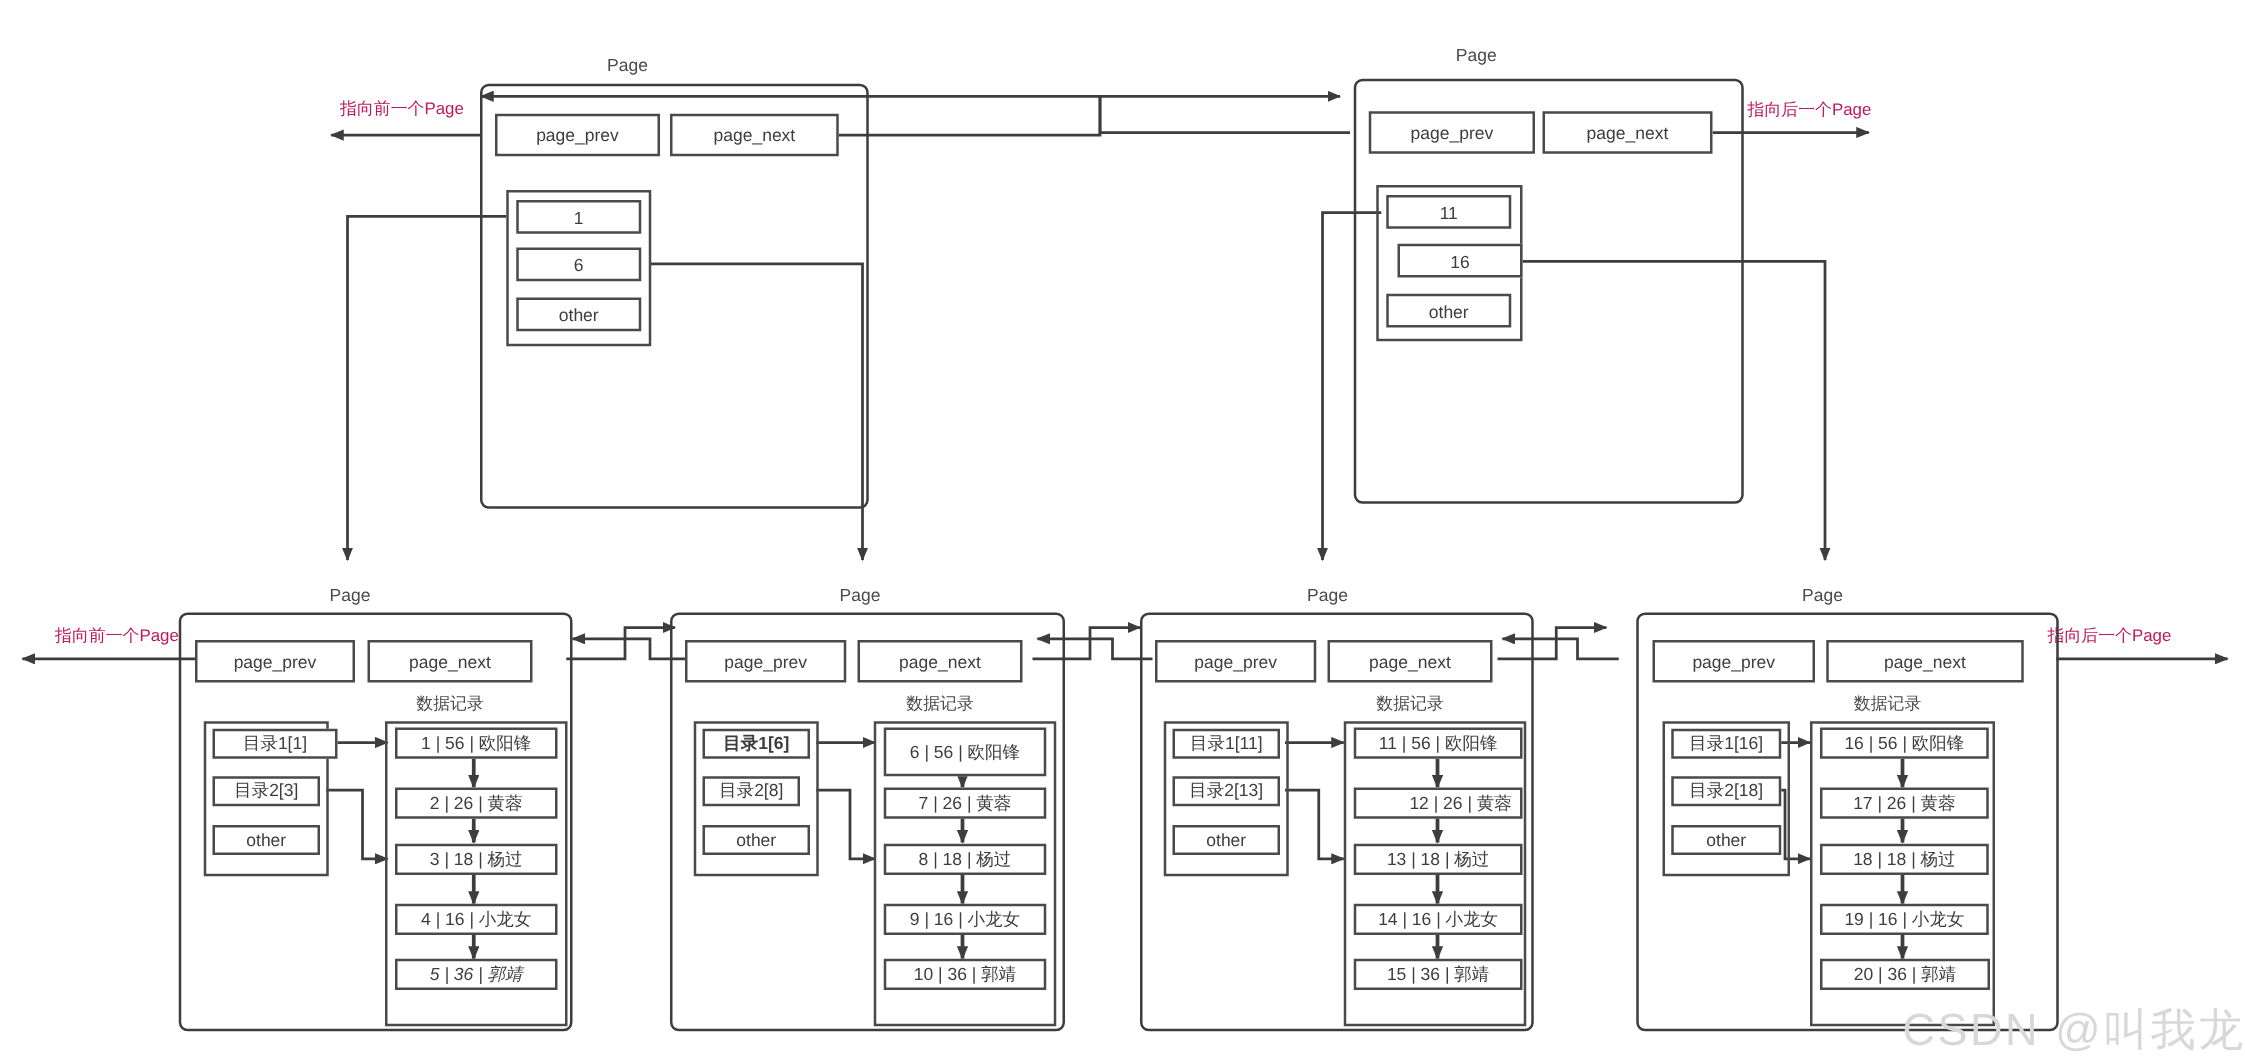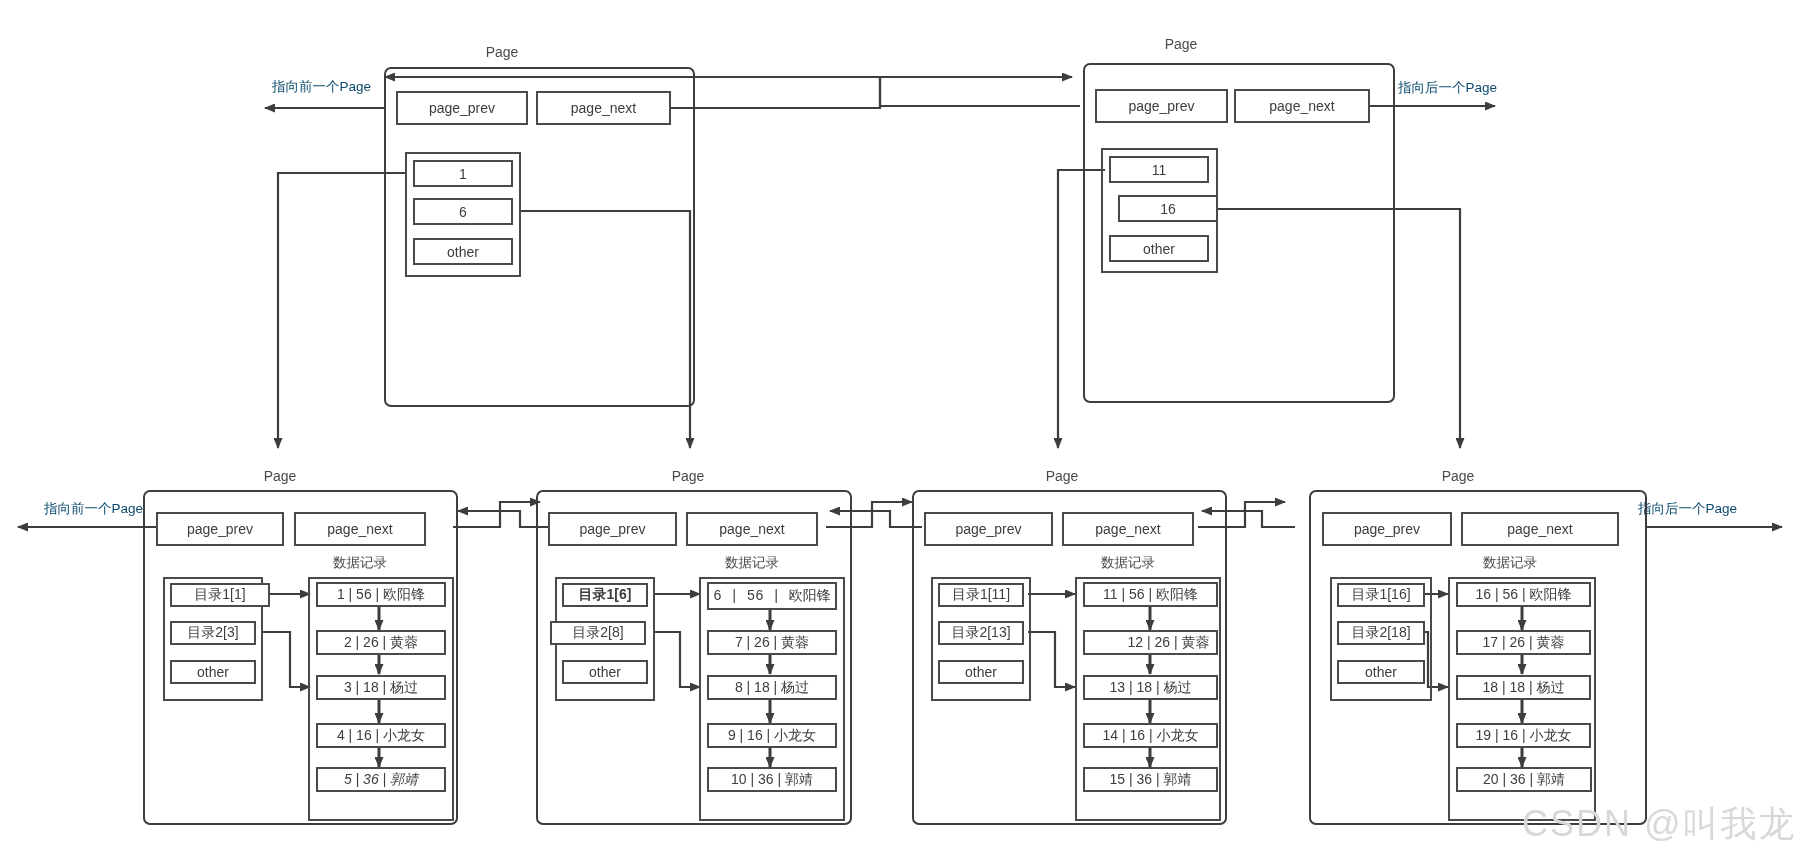--- a/index.html
+++ b/index.html
@@ -62,21 +62,21 @@
   .rec-title{
     position:absolute;
     font-size:13.5px;
     color:#4a4a4a;
     white-space:nowrap;
     text-align:center;
   }
   .edge-label{
     position:absolute;
     font-size:13.5px;
-    color:#0c4a6e;
+    color:#be185d;
     white-space:nowrap;
   }
   .watermark{
     position:absolute;
     font-size:36px;
     color:#d8d8d8;
     white-space:nowrap;
     letter-spacing:2px;
     font-family:"Liberation Sans","DejaVu Sans",sans-serif;
   }
@@ -208,25 +208,25 @@
   <div class="page-caption" style="left:648px; top:468px; width:80px;">Page</div>
   <div class="page-box" style="left:536px; top:490px; width:316px; height:335px;"></div>
 
   <div class="slot" style="left:548px; top:512px; width:129px; height:34px;">page_prev</div>
   <div class="slot" style="left:686px; top:512px; width:132px; height:34px;">page_next</div>
 
   <div class="rec-title" style="left:692px; top:554px; width:120px;">数据记录</div>
 
   <div class="dir-group" style="left:555px; top:577px; width:100px; height:124px;"></div>
   <div class="slot" style="left:562px; top:583px; width:86px; height:24px;font-weight:bold;">目录1[6]</div>
-  <div class="slot" style="left:550px; top:621px; width:96px; height:24px;">目录2[8]</div>
+  <div class="slot" style="left:562px; top:621px; width:78px; height:24px;">目录2[8]</div>
   <div class="slot" style="left:562px; top:660px; width:86px; height:24px;">other</div>
 
   <div class="rec-group" style="left:699px; top:577px; width:146px; height:244px;"></div>
-  <div class="slot" style="left:707px; top:582px; width:130px; height:28px;font-family:Liberation Mono, monospace;">6 | 56 | 欧阳锋</div>
+  <div class="slot" style="left:707px; top:582px; width:130px; height:39px;">6 | 56 | 欧阳锋</div>
   <div class="slot" style="left:707px; top:630px; width:130px; height:25px;">7 | 26 | 黄蓉</div>
   <div class="slot" style="left:707px; top:675px; width:130px; height:25px;">8 | 18 | 杨过</div>
   <div class="slot" style="left:707px; top:723px; width:130px; height:25px;">9 | 16 | 小龙女</div>
   <div class="slot" style="left:707px; top:767px; width:130px; height:25px;">10 | 36 | 郭靖</div>
 
   <div class="page-caption" style="left:1022px; top:468px; width:80px;">Page</div>
   <div class="page-box" style="left:912px; top:490px; width:315px; height:335px;"></div>
 
   <div class="slot" style="left:924px; top:512px; width:129px; height:34px;">page_prev</div>
   <div class="slot" style="left:1062px; top:512px; width:132px; height:34px;">page_next</div>

